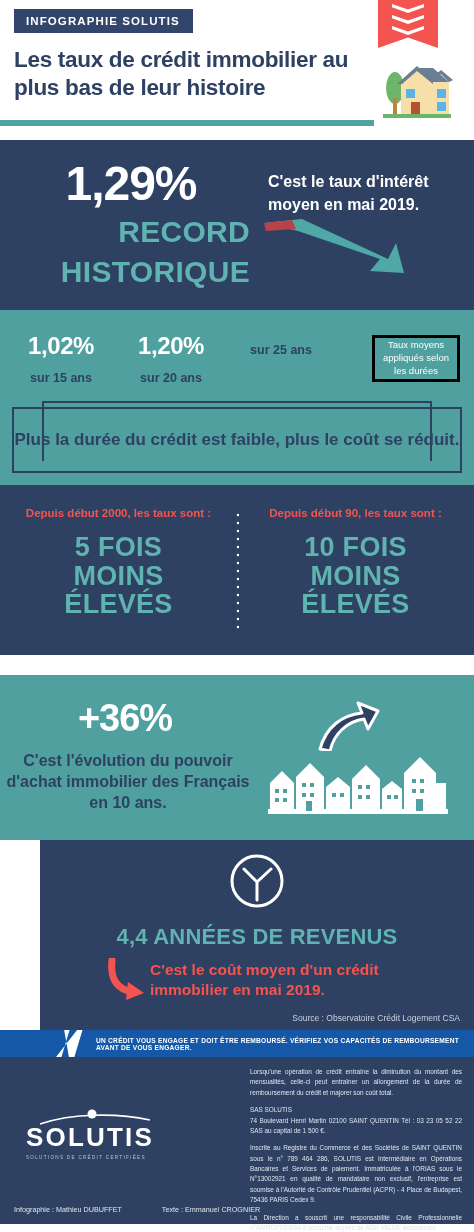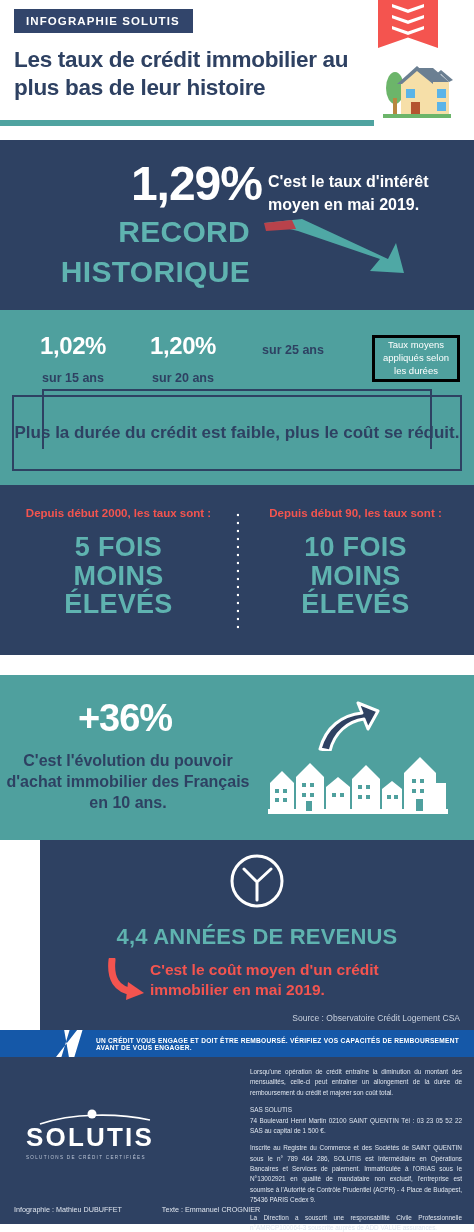--- a/index.html
+++ b/index.html
@@ -37,45 +37,45 @@
   .chev.c1 { top:4px; } .chev.c2 { top:15px; } .chev.c3 { top:26px; }
   .house-ico { position:absolute; left:381px; top:58px; width:72px; height:62px; }
 
   
   .sec-navy { background:#2e4162; }
   .sec-teal { background:#4fa09e; }
 
   
   .record { position:relative; height:170px; padding-top:20px; }
   .big-pct {
-    color:#fff; font-size:48px; font-weight:bold; text-align:right;
+    color:#fff; font-size:48px; font-weight:bold; text-align:center;
     width:262px; letter-spacing:-1px; line-height:1;
   }
   .record-note {
     position:absolute; left:268px; top:30px; width:180px;
     color:#fff; font-size:16px; font-weight:bold; line-height:1.45;
   }
   .record-word {
     color:#5fb3b0; font-size:30px; font-weight:bold; text-align:right;
     width:250px; line-height:1.05; letter-spacing:0.3px; margin-top:8px;
   }
   .arrow-down { position:absolute; left:262px; top:75px; width:150px; height:62px; }
 
   
   .rates { position:relative; height:175px; padding-top:22px; }
-  .rates-row { display:flex; padding-left:18px; }
+  .rates-row { display:flex; padding-left:6px; }
   .rate-col { width:110px; text-align:center; }
   .rate-val { color:#fff; font-size:24px; font-weight:bold; letter-spacing:-0.4px; }
   .rate-lbl { color:#2e4162; font-size:12.5px; font-weight:bold; margin-top:11px; }
   .tm-box {
     position:absolute; right:14px; top:25px; width:88px; height:47px;
     border:3px solid #000000; color:#fff; font-size:9.5px; line-height:1.35;
     display:flex; align-items:center; justify-content:center; text-align:center; padding:2px;
   }
-  .quote-wrap { position:relative; margin:10px 12px 0 12px; height:76px; }
+  .quote-wrap { position:relative; margin:22px 12px 0 12px; height:66px; }
   .quote-wrap .bx {
     position:absolute; inset:0; border:2px solid #2e4162;
   }
   .quote-wrap .bx2 {
     position:absolute; left:30px; right:30px; top:-6px; height:60px;
     border-left:2px solid #2e4162; border-right:2px solid #2e4162;
     border-top:2px solid #2e4162; border-bottom:none;
   }
   .quote-txt {
     position:absolute; inset:0; display:flex; align-items:center; justify-content:center;

